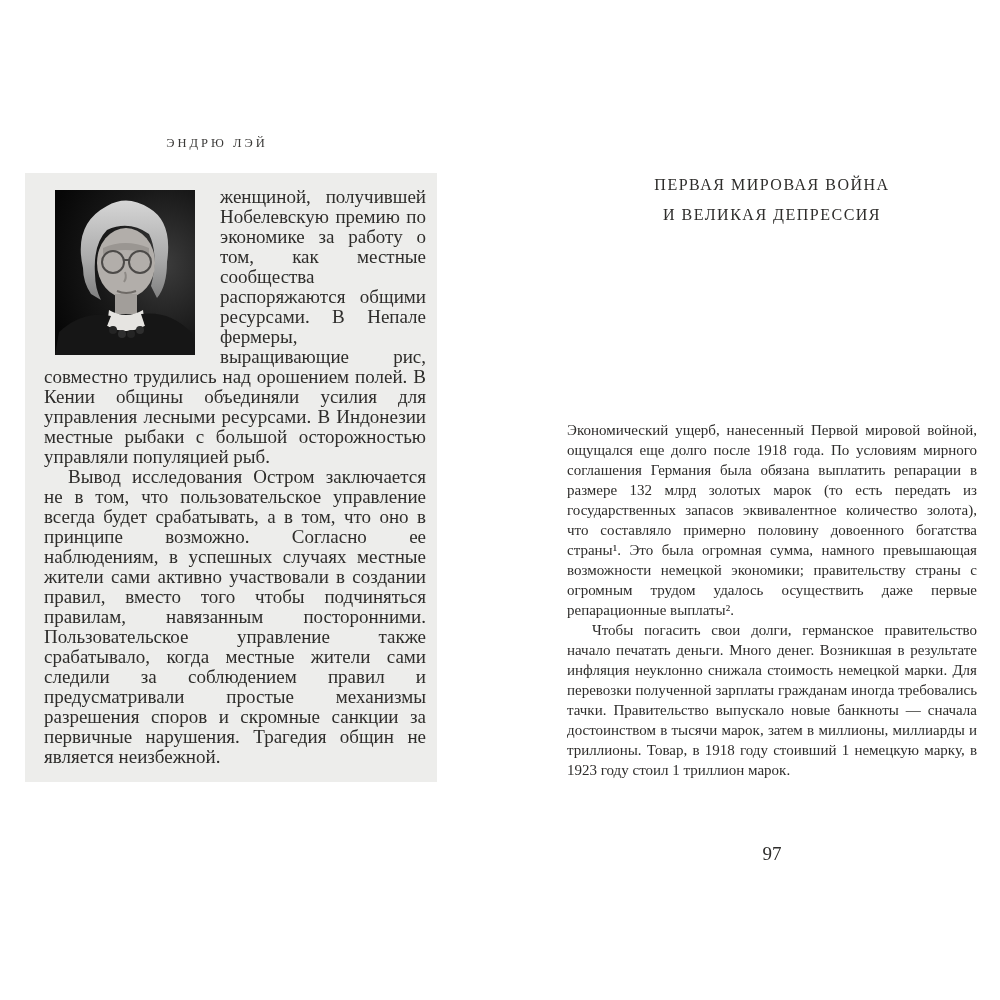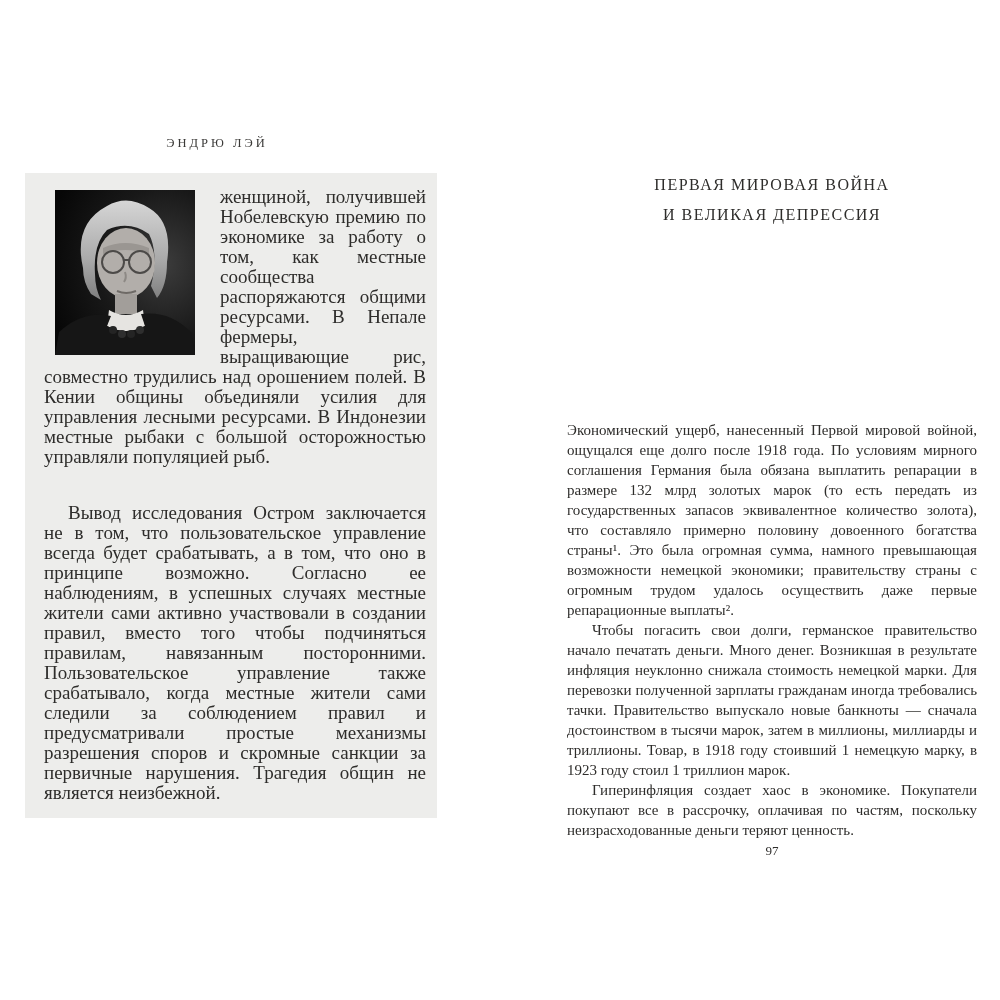--- a/index.html
+++ b/index.html
@@ -49,21 +49,21 @@
     font-size: 12.5px; line-height: 16px;
     white-space: pre-line;
     color: #3a3937;
   }
   .box-par {
     margin: 0;
     font-size: 19px; line-height: 20px;
     text-align: justify;
     hyphens: auto; -webkit-hyphens: auto;
   }
-  .box-par.indent { text-indent: 24px; margin-top: 36px; }
+  .box-par.indent { text-indent: 24px; }
 
   
   .page-right {
     position: absolute; left: 567px; top: 0;
     width: 410px; height: 1000px;
   }
   .chapter-title {
     position: absolute; top: 170px; left: -14px; width: 438px;
     margin: 0;
     text-align: center;
@@ -77,21 +77,21 @@
     margin: 0;
     font-size: 15px; line-height: 20px;
     text-align: justify;
     text-indent: 25px;
     hyphens: auto; -webkit-hyphens: auto;
   }
   .par.noindent { text-indent: 0; }
   .folio {
     position: absolute; top: 843px; left: 0; width: 100%;
     text-align: center;
-    font-size: 13px;
+    font-size: 19px;
   }
 </style>
 </head>
 <body>
 
 <div class="spread">
 
   <section class="page-left">
     <div class="running-head">ЭНДРЮ ЛЭЙ</div>
 
@@ -144,19 +144,18 @@
     </div>
   </section>
 
   <section class="page-right">
     <h1 class="chapter-title">ПЕРВАЯ МИРОВАЯ ВОЙНА
 И ВЕЛИКАЯ ДЕПРЕССИЯ</h1>
 
     <div class="body-text">
       <p class="par noindent">Экономический ущерб, нанесенный Первой мировой войной, ощущался еще долго после 1918 года. По условиям мирного соглашения Германия была обязана выплатить репарации в размере 132 млрд золотых марок (то есть передать из государственных запасов эквивалентное количество золота), что составляло примерно половину довоенного богатства страны¹. Это была огромная сумма, намного превышающая возможности немецкой экономики; правительству страны с огромным трудом удалось осуществить даже первые репарационные выплаты².</p>
       <p class="par">Чтобы погасить свои долги, германское правительство начало печатать деньги. Много денег. Возникшая в результате инфляция неуклонно снижала стоимость немецкой марки. Для перевозки полученной зарплаты гражданам иногда требовались тачки. Правительство выпускало новые банкноты — сначала достоинством в тысячи марок, затем в миллионы, миллиарды и триллионы. Товар, в 1918 году стоивший 1 немецкую марку, в 1923 году стоил 1 триллион марок.</p>
-      <p class="par">Гиперинфляция создает хаос в экономике. Покупатели покупают все в рассрочку, оплачивая по частям, поскольку неизрасходованные деньги теряют ценность.</p>
     </div>
 
     <div class="folio">97</div>
   </section>
 
 </div>
 
 </body></html>

